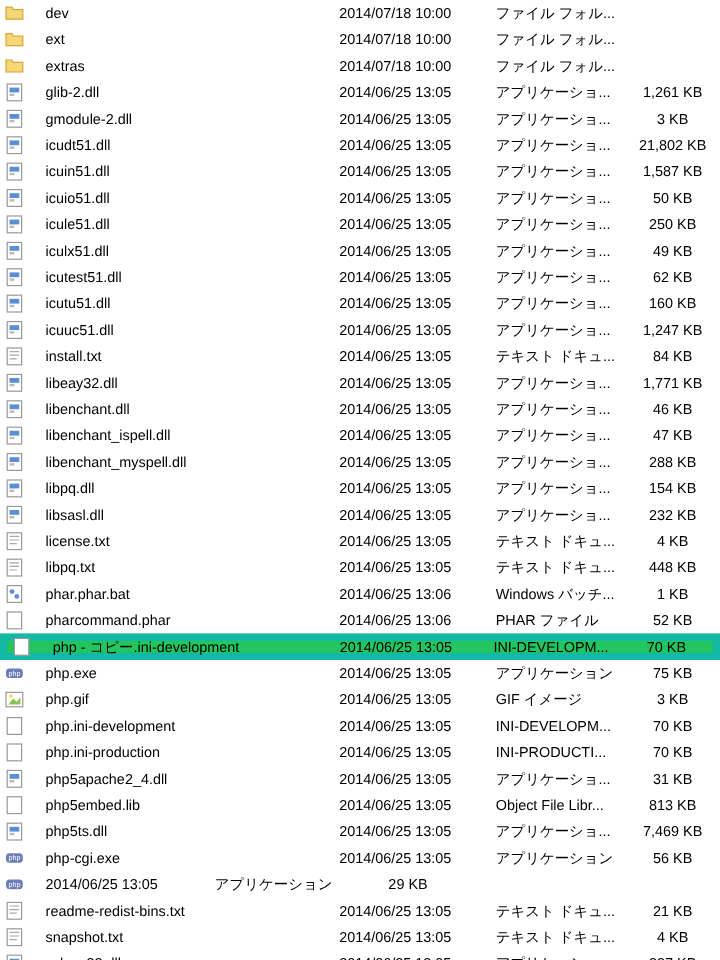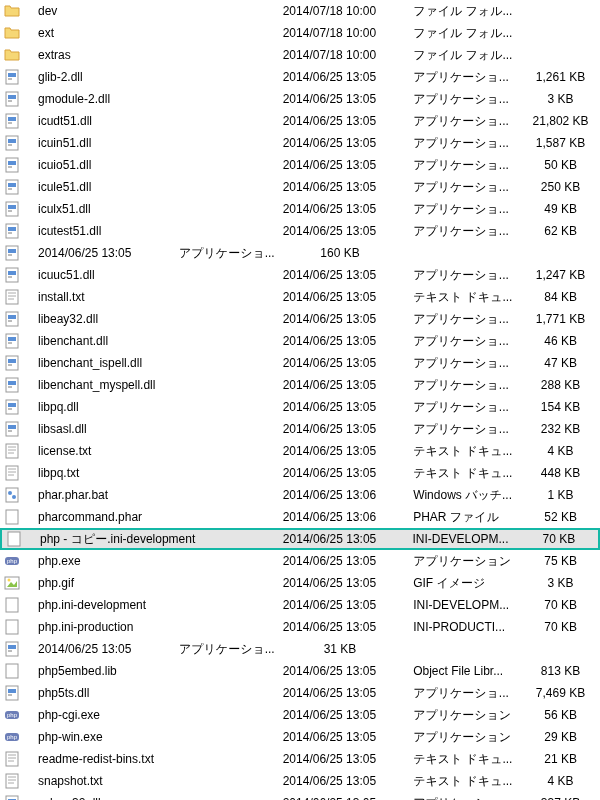--- a/index.html
+++ b/index.html
@@ -13,22 +13,22 @@
 }
 .file-list { width: 100%; }
 .file-row {
   display: flex;
   align-items: center;
   height: 22px;
   padding: 0 4px;
   gap: 12px;
 }
 .file-row.selected {
-  background: #e5e5e5;
-  border: 2px solid #14b8a6;
+  background: #22c55e;
+  border: 6px solid #14b8a6;
   height: 22px;
 }
 .icon {
   width: 16px;
   height: 16px;
   margin-right: 6px;
   flex-shrink: 0;
   display: inline-flex;
   align-items: center;
   justify-content: center;
@@ -200,20 +200,21 @@
       <span class="col-size">62 KB</span>
     </div>
     <div class="file-row">
       <span class="icon">
         <svg width="16" height="16">
           <rect x="2" y="1" width="12" height="14" fill="#fff" stroke="#999"></rect>
           <rect x="4" y="4" width="8" height="4" fill="#5a8fd6"></rect>
           <rect x="4" y="9" width="4" height="2" fill="#bbb"></rect>
         </svg>
       </span>
+      <span class="col-name">icutu51.dll</span>
       <span class="col-date">2014/06/25 13:05</span>
       <span class="col-type">アプリケーショ...</span>
       <span class="col-size">160 KB</span>
     </div>
     <div class="file-row">
       <span class="icon">
         <svg width="16" height="16">
           <rect x="2" y="1" width="12" height="14" fill="#fff" stroke="#999"></rect>
           <rect x="4" y="4" width="8" height="4" fill="#5a8fd6"></rect>
           <rect x="4" y="9" width="4" height="2" fill="#bbb"></rect>
@@ -427,20 +428,21 @@
       <span class="col-size">70 KB</span>
     </div>
     <div class="file-row">
       <span class="icon">
         <svg width="16" height="16">
           <rect x="2" y="1" width="12" height="14" fill="#fff" stroke="#999"></rect>
           <rect x="4" y="4" width="8" height="4" fill="#5a8fd6"></rect>
           <rect x="4" y="9" width="4" height="2" fill="#bbb"></rect>
         </svg>
       </span>
+      <span class="col-name">php5apache2_4.dll</span>
       <span class="col-date">2014/06/25 13:05</span>
       <span class="col-type">アプリケーショ...</span>
       <span class="col-size">31 KB</span>
     </div>
     <div class="file-row">
       <span class="icon">
         <svg width="16" height="16">
           <rect x="2" y="1" width="12" height="14" fill="#fff" stroke="#999"></rect>
         </svg>
       </span>
@@ -474,21 +476,20 @@
       <span class="col-type">アプリケーション</span>
       <span class="col-size">56 KB</span>
     </div>
     <div class="file-row">
       <span class="icon">
         <svg width="16" height="16">
           <rect x="1" y="4" width="14" height="8" rx="3" fill="#6c7eb7"></rect>
           <text x="8" y="10" font-size="6" fill="#fff" text-anchor="middle" font-family="sans-serif">php</text>
         </svg>
       </span>
-      <span class="col-name">php-win.exe</span>
       <span class="col-date">2014/06/25 13:05</span>
       <span class="col-type">アプリケーション</span>
       <span class="col-size">29 KB</span>
     </div>
     <div class="file-row">
       <span class="icon">
         <svg width="16" height="16">
           <rect x="2" y="1" width="12" height="14" fill="#fff" stroke="#999"></rect>
           <line x1="4" y1="4" x2="12" y2="4" stroke="#aaa"></line>
           <line x1="4" y1="7" x2="12" y2="7" stroke="#aaa"></line>

